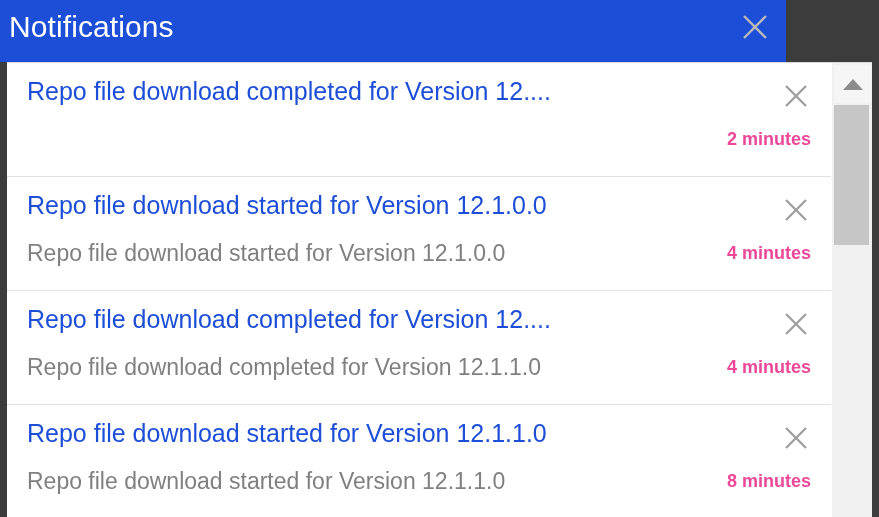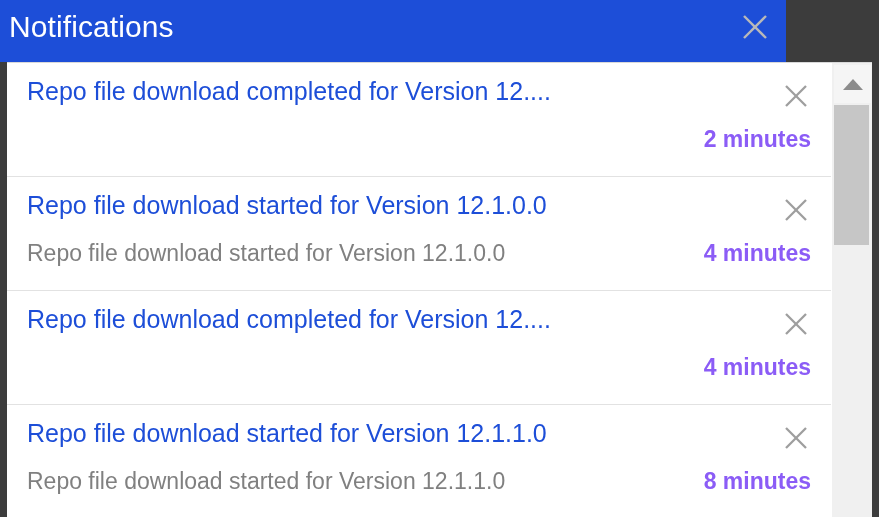--- a/index.html
+++ b/index.html
@@ -127,24 +127,24 @@
     top: 0;
     font-size: 23px;
     line-height: 32px;
     color: #808080;
     white-space: nowrap;
   }
   .n-time {
     position: absolute;
     right: 0;
     top: 0;
-    font-size: 23px;
+    font-size: 18px;
     line-height: 32px;
     font-weight: bold;
-    color: #8b5cf6;
+    color: #ec4899;
     white-space: nowrap;
   }
 
   
   .scrollbar {
     position: absolute;
     left: 824px;
     top: 0;
     width: 41px;
     height: 455px;
@@ -258,20 +258,21 @@
 
       <div class="notification">
         <div class="n-title">Repo file download completed for Version 12....</div>
         <div class="n-close">
           <svg width="26" height="26" viewBox="0 0 26 26">
             <line x1="3" y1="3" x2="23" y2="23" stroke="#9e9e9e" stroke-width="2.3"></line>
             <line x1="23" y1="3" x2="3" y2="23" stroke="#9e9e9e" stroke-width="2.3"></line>
           </svg>
         </div>
         <div class="n-bottom">
+          <div class="n-body">Repo file download completed for Version 12.1.1.0</div>
           <div class="n-time">4 minutes</div>
         </div>
       </div>
 
       <div class="notification">
         <div class="n-title">Repo file download started for Version 12.1.1.0</div>
         <div class="n-close">
           <svg width="26" height="26" viewBox="0 0 26 26">
             <line x1="3" y1="3" x2="23" y2="23" stroke="#9e9e9e" stroke-width="2.3"></line>
             <line x1="23" y1="3" x2="3" y2="23" stroke="#9e9e9e" stroke-width="2.3"></line>

